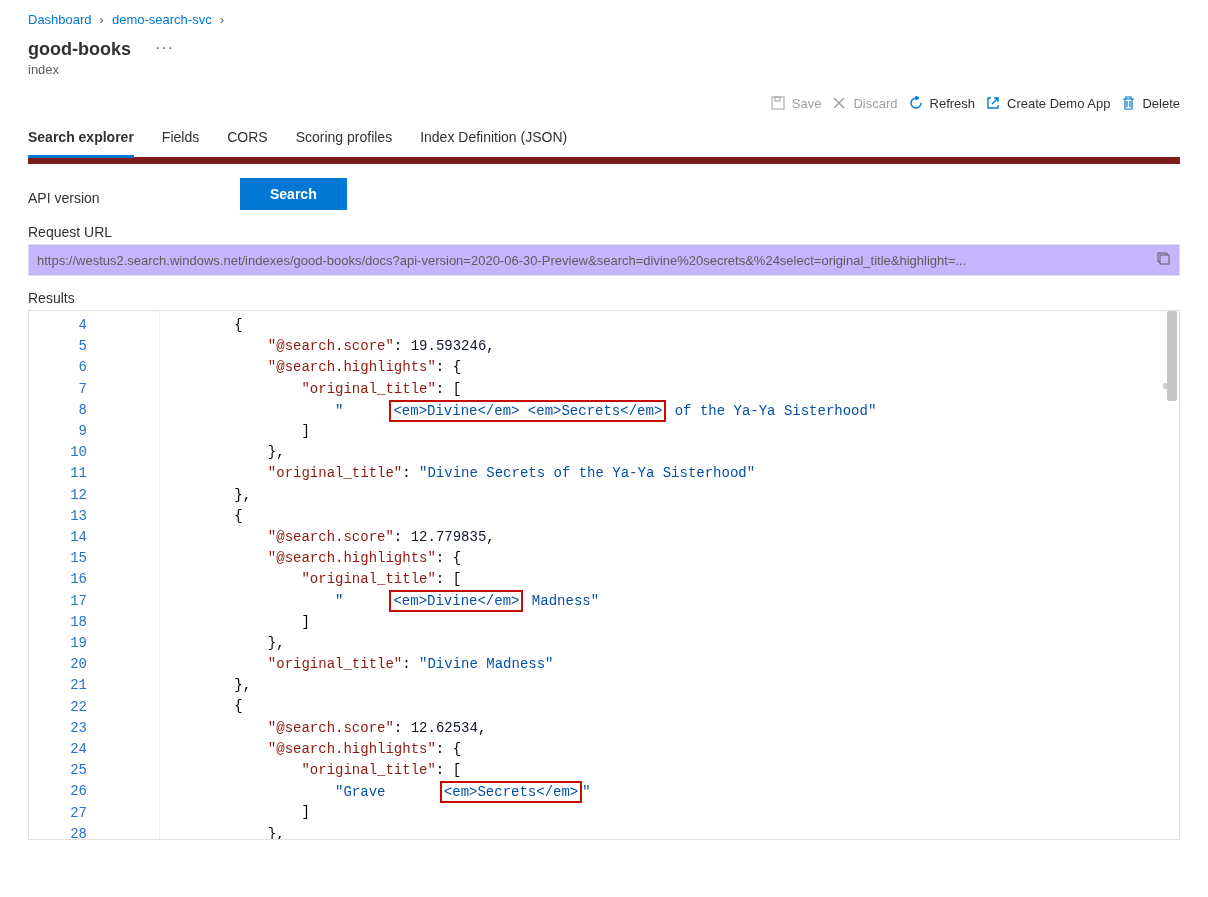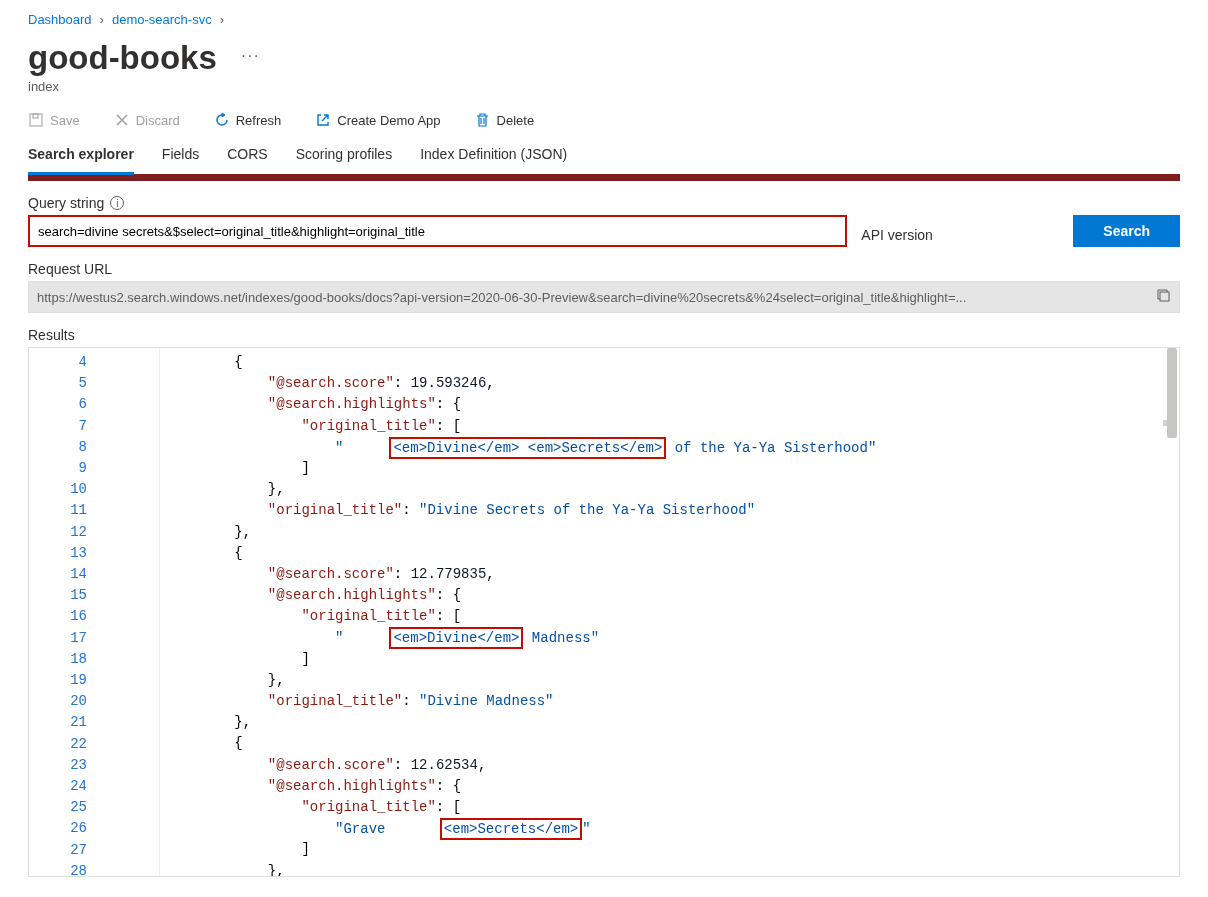--- a/index.html
+++ b/index.html
@@ -10,25 +10,25 @@
     color: #323130;
     background: #fff;
     padding: 12px 28px;
   }
   a { color: #0078d4; text-decoration: none; cursor: pointer; }
 
   .breadcrumb { display: flex; align-items: center; gap: 8px; font-size: 13px; margin-bottom: 8px; }
   .breadcrumb .chev { color: #605e5c; }
 
   .title-row { display: flex; align-items: center; gap: 12px; }
-  .page-title { font-size: 33px; font-weight: 600; margin: 4px 12px 0 0; }
+  .page-title { font-size: 18px; font-weight: 600; margin: 4px 12px 0 0; }
   .more-dots { color: #605e5c; font-size: 16px; letter-spacing: 1px; cursor: pointer; }
   .subtitle { font-size: 13px; color: #605e5c; margin-top: 2px; margin-bottom: 18px; }
 
-  .toolbar { display: flex; align-items: center; gap: 34px; margin-bottom: 12px; }
+  .toolbar { display: flex; align-items: center; gap: 10px; margin-bottom: 12px; justify-content: flex-end; }
   .tool { display: inline-flex; align-items: center; gap: 6px; color: #323130; cursor: pointer; }
   .tool.disabled { color: #a19f9d; cursor: default; }
   .tool .ico { width:16px; height:16px; display:inline-flex; align-items:center; justify-content:center; }
   .tool .ico svg { stroke: currentColor; }
   .tool.accent { color: #0078d4; }
 
   .tabs { display:flex; gap: 28px; border-bottom: 7px solid #7f1d1d; margin-bottom: 14px; }
   .tab { padding: 6px 0 10px 0; cursor: pointer; color: #323130; font-size: 14px; }
   .tab.active { font-weight: 600; border-bottom: 3px solid #0078d4; margin-bottom: -1px; }
 
@@ -46,21 +46,21 @@
   .select-wrap { position:relative; }
   .select-wrap .chev-down { position:absolute; right:8px; top:8px; pointer-events:none; color:#605e5c; }
   .btn-primary {
     height:32px; background:#0078d4; color:#fff; border:none; padding:0 30px; font-size:14px; font-weight:600;
     cursor:pointer;
     margin-left:38px;
   }
 
   .readonly-box {
     display:flex; align-items:center; gap:8px;
-    background:#e5e5e5; border:1px solid #e1dfdd; height:32px; padding:8px 8px;
+    background:#c4b5fd; border:1px solid #e1dfdd; height:32px; padding:8px 8px;
     color:#605e5c; font-size:13px; margin-bottom:14px;
     overflow:hidden; white-space:nowrap;
   }
   .readonly-box .url-text { flex:1; overflow:hidden; text-overflow:ellipsis; }
   .copy-ico { cursor:pointer; color:#605e5c; flex-shrink:0; }
 
   .section-label { font-size:14px; margin-bottom:4px; }
 
   .editor {
     border:1px solid #e1dfdd; height:530px; display:flex; position:relative; overflow:hidden;
@@ -155,27 +155,20 @@
 
 <div class="tabs" id="tabs-container">
     <div class="tab active">Search explorer</div>
     <div class="tab">Fields</div>
     <div class="tab">CORS</div>
     <div class="tab">Scoring profiles</div>
     <div class="tab">Index Definition (JSON)</div>
   </div>
 
 <div class="query-row">
-  <div class="query-col">
-    <div class="field-label">
-      <span>Query string</span>
-      <span class="info-ico">i</span>
-    </div>
-    <input class="text-input boxed" type="text" value="search=divine secrets&amp;$select=original_title&amp;highlight=original_title" style="">
-  </div>
   <div class="api-col">
     <div class="field-label">
       <span>API version</span>
     </div>
   </div>
   <div>
     <button class="btn-primary">Search</button>
   </div>
 </div>
 

